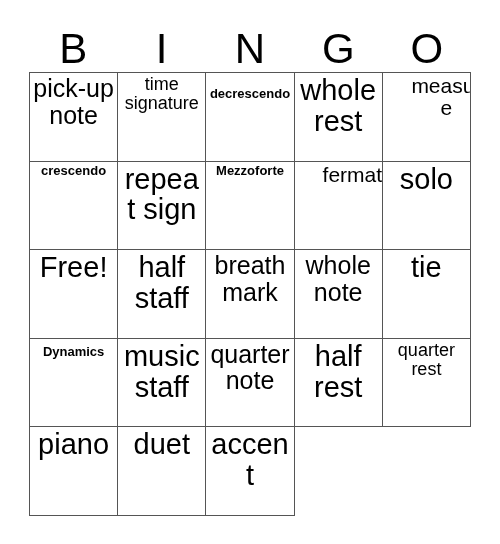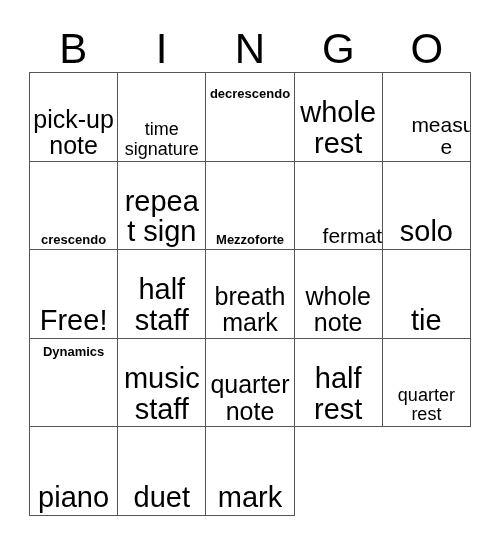--- a/index.html
+++ b/index.html
@@ -82,21 +82,21 @@
   
   .fs-xs  { font-size: 13px; font-weight: bold; }
   .fs-s   { font-size: 18px; }
   .fs-m   { font-size: 21px; margin-left: 40px; }
   .fs-l   { font-size: 25px; }
   .fs-xl  { font-size: 29px; }
 
   
   .v-top    { align-items: flex-start; padding-top: 6px; }
   .v-upper  { align-items: flex-start; padding-top: 14px; }
-  .v-center { align-items: flex-end; }
+  .v-center { align-items: flex-start; }
 </style>
 </head>
 <body>
 
 <div id="card">
 
   <div id="header-row">
     <div class="header-letter">
       <span>B</span>
     </div>
@@ -175,17 +175,17 @@
       <div class="cell v-center">
         <span class="cell-text fs-s">quarter rest</span>
       </div>
       <div class="cell v-center">
         <span class="cell-text fs-xl">piano</span>
       </div>
       <div class="cell v-center">
         <span class="cell-text fs-xl">duet</span>
       </div>
       <div class="cell v-center">
-        <span class="cell-text fs-xl">mark</span>
+        <span class="cell-text fs-xl">accent</span>
       </div>
     </div>
 
 </div>
 
 </body></html>

